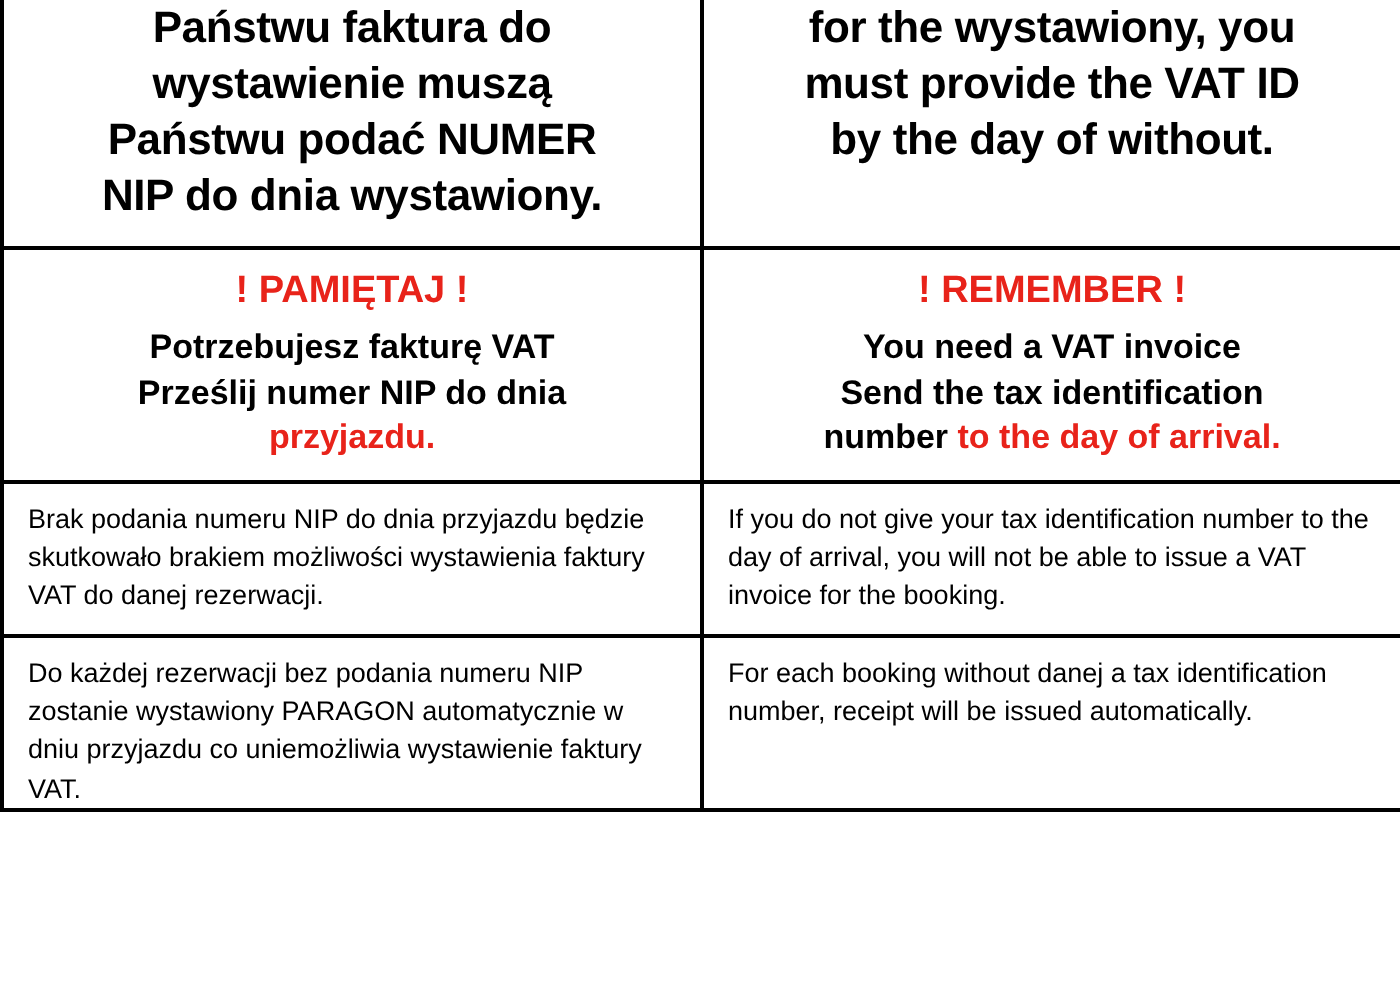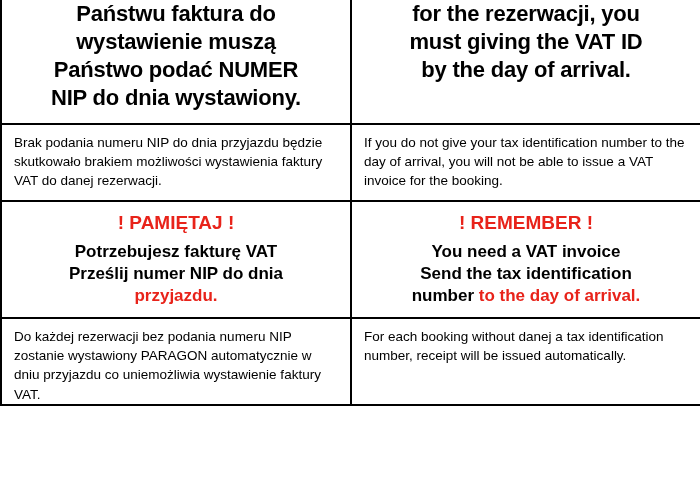--- a/index.html
+++ b/index.html
@@ -93,39 +93,30 @@
       <col class="left">
       <col class="right">
     </colgroup>
     <tbody>
 
       <tr class="row-top">
         <td>
           <div class="cell-inner big first-row">
             <span class="rb-line">Państwu faktura do</span>
             <span class="rb-line">wystawienie muszą</span>
-            <span class="rb-line">Państwo podać NUMER</span>
+            <span class="rb-line">Państwu podać NUMER</span>
             <span class="rb-line">NIP do dnia wystawiony.</span>
           </div>
         </td>
         <td>
           <div class="cell-inner big first-row">
-            <span class="rb-line">for the rezerwacji, you</span>
-            <span class="rb-line">must giving the VAT ID</span>
-            <span class="rb-line">by the day of arrival.</span>
+            <span class="rb-line">for the wystawiony, you</span>
+            <span class="rb-line">must provide the VAT ID</span>
+            <span class="rb-line">by the day of without.</span>
           </div>
-        </td>
-      </tr>
-
-      <tr>
-        <td>
-          <div class="cell-inner small">Brak podania numeru NIP do dnia przyjazdu będzie skutkowało brakiem możliwości wystawienia faktury VAT do danej rezerwacji.</div>
-        </td>
-        <td>
-          <div class="cell-inner small">If you do not give your tax identification number to the day of arrival, you will not be able to issue a VAT invoice for the booking.</div>
         </td>
       </tr>
 
       <tr>
         <td>
           <div class="cell-inner">
             <div class="remember-title">! PAMIĘTAJ !</div>
             <div class="remember-body">
               <span class="rb-line">Potrzebujesz fakturę VAT</span>
               <span class="rb-line">Prześlij numer NIP do dnia</span>
@@ -138,20 +129,29 @@
             <div class="remember-title">! REMEMBER !</div>
             <div class="remember-body">
               <span class="rb-line">You need a VAT invoice</span>
               <span class="rb-line">Send the tax identification</span>
               <span class="rb-line"><span>number </span><span class="red">to the day of arrival.</span></span>
             </div>
           </div>
         </td>
       </tr>
 
+      <tr>
+        <td>
+          <div class="cell-inner small">Brak podania numeru NIP do dnia przyjazdu będzie skutkowało brakiem możliwości wystawienia faktury VAT do danej rezerwacji.</div>
+        </td>
+        <td>
+          <div class="cell-inner small">If you do not give your tax identification number to the day of arrival, you will not be able to issue a VAT invoice for the booking.</div>
+        </td>
+      </tr>
+
       <tr class="clip-bottom">
         <td>
           <div class="cell-inner small">Do każdej rezerwacji bez podania numeru NIP zostanie wystawiony PARAGON automatycznie w dniu przyjazdu co uniemożliwia wystawienie faktury VAT.</div>
         </td>
         <td>
           <div class="cell-inner small">For each booking without danej a tax identification number, receipt will be issued automatically.</div>
         </td>
       </tr>
     </tbody>
   </table>

